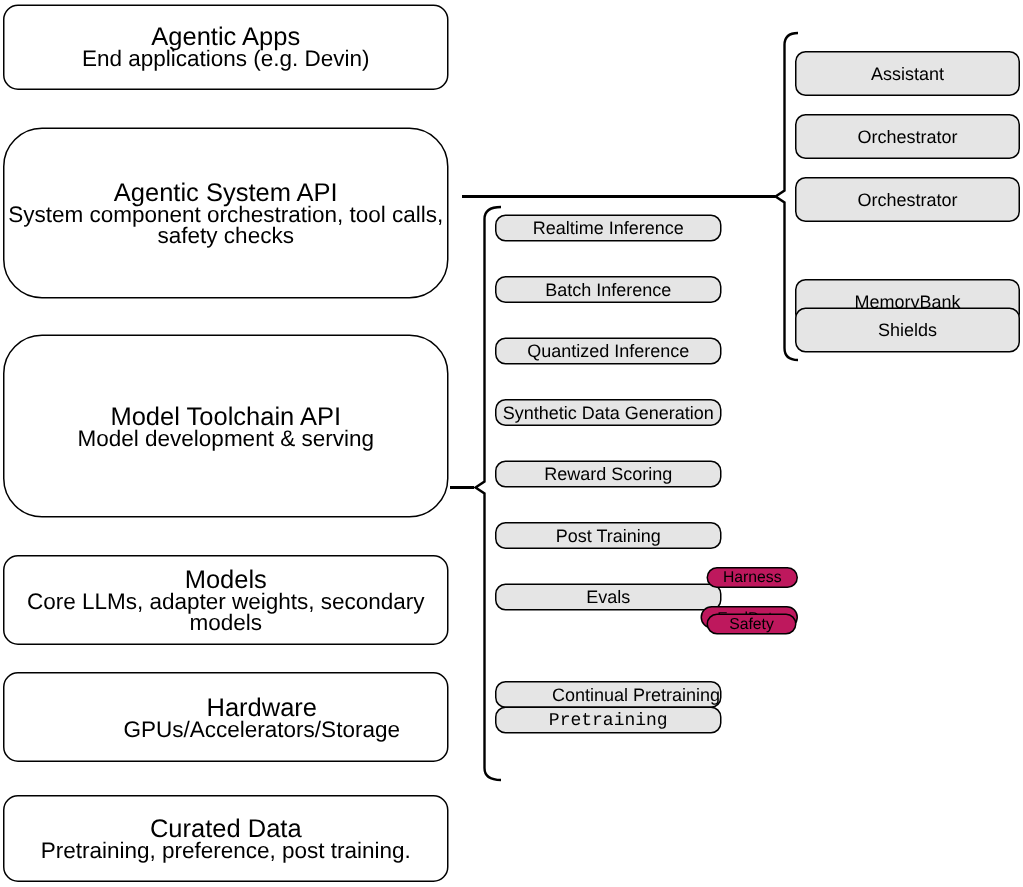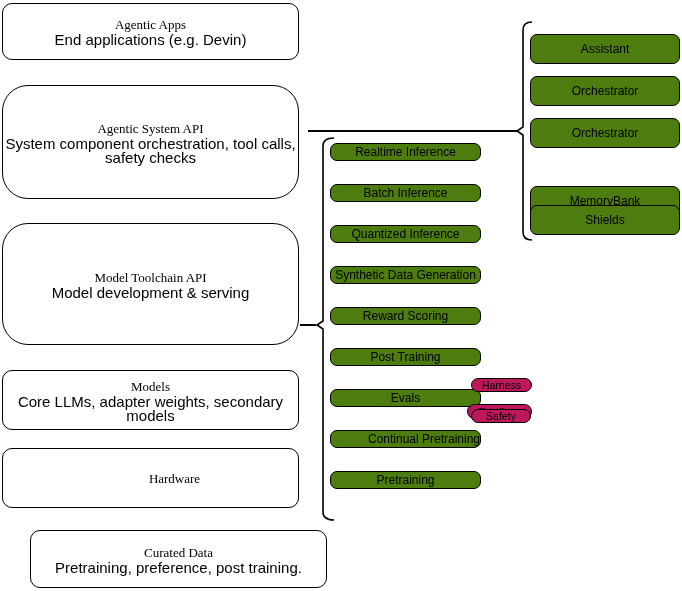--- a/index.html
+++ b/index.html
@@ -23,27 +23,27 @@
     border: 1.4px solid #000000;
     border-radius: 10px;
     display: flex;
     flex-direction: column;
     align-items: center;
     justify-content: center;
     text-align: center;
     z-index: 2;
   }
   .lbox.big { border-radius: 26px; }
-  .lbox .t { font-size: 13px; line-height: 17px; font-family: Liberation Serif, serif; }
+  .lbox .t { font-size: 17px; line-height: 17px; }
   .lbox .s { font-size: 15px; line-height: 14px; }
 
   .mbox, .rbox {
     position: absolute;
     box-sizing: border-box;
-    background: #4d7c0f;
+    background: #e5e5e5;
     border: 1.4px solid #000000;
     border-radius: 7px;
     display: flex;
     align-items: center;
     justify-content: center;
     font-size: 12px;
     white-space: nowrap;
     z-index: 2;
   }
   .mbox { left: 330px; width: 151px; height: 18px; }
@@ -87,35 +87,36 @@
   <div class="lbox big" style="top:223px;height:122px;">
     <div class="t">Model Toolchain API</div>
     <div class="s">Model development &amp; serving</div>
   </div>
   <div class="lbox" style="top:370px;height:60px;">
     <div class="t">Models</div>
     <div class="s">Core LLMs, adapter weights, secondary models</div>
   </div>
   <div class="lbox" style="top:448px;height:60px;padding-left:48px;">
     <div class="t">Hardware</div>
+    <div class="s">GPUs/Accelerators/Storage</div>
   </div>
-  <div class="lbox" style="top:530px;height:58px;margin-left:28px;">
+  <div class="lbox" style="top:530px;height:58px;">
     <div class="t">Curated Data</div>
     <div class="s">Pretraining, preference, post training.</div>
   </div>
 
   <div class="mbox" style="top:143px;">Realtime Inference</div>
   <div class="mbox" style="top:184px;">Batch Inference</div>
   <div class="mbox" style="top:225px;">Quantized Inference</div>
   <div class="mbox" style="top:266px;">Synthetic Data Generation</div>
   <div class="mbox" style="top:307px;">Reward Scoring</div>
   <div class="mbox" style="top:348px;">Post Training</div>
   <div class="mbox" style="top:389px;">Evals</div>
-  <div class="mbox" style="top:430px;padding-left:37px;">Continual Pretraining</div>
-  <div class="mbox" style="top:471px;">Pretraining</div>
+  <div class="mbox" style="top:454px;padding-left:37px;">Continual Pretraining</div>
+  <div class="mbox" style="top:471px;font-family:Liberation Mono, monospace;">Pretraining</div>
 
   <div class="pill" style="left:471px;top:378px;width:61px;height:14px;">Harness</div>
   <div class="pill" style="left:467px;top:404px;width:65px;height:15px;">EvalData</div>
   <div class="pill" style="left:471px;top:409px;width:60px;height:14px;">Safety</div>
 
   <div class="rbox" style="top:34px;">Assistant</div>
   <div class="rbox" style="top:76px;">Orchestrator</div>
   <div class="rbox" style="top:118px;">Orchestrator</div>
   <div class="rbox" style="top:162px;margin-top:24px;">MemoryBank</div>
   <div class="rbox" style="top:205px;">Shields</div>

